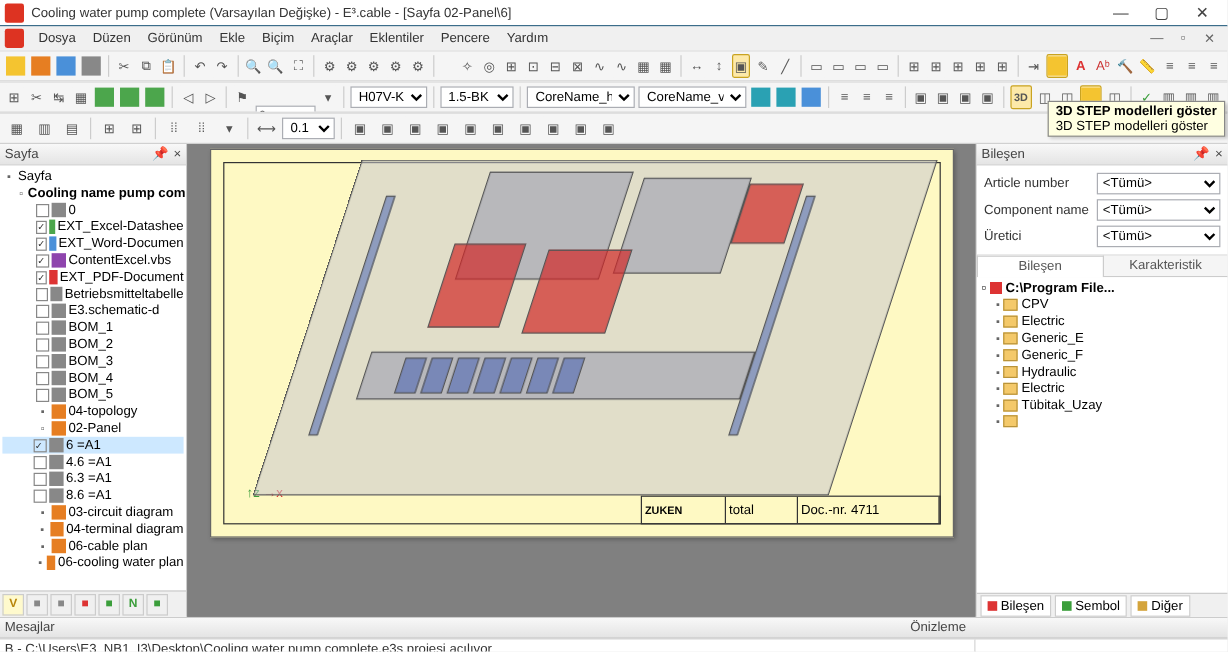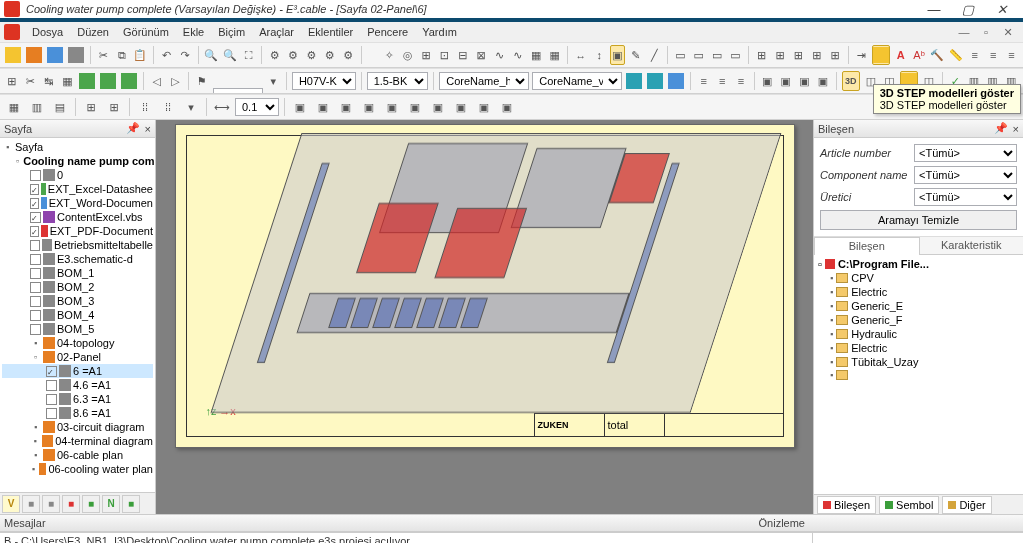--- a/index.html
+++ b/index.html
@@ -1,18 +1,18 @@
 <!DOCTYPE html>
 <html><head>
 <meta charset="utf-8">
 <style>
 * { box-sizing: border-box; margin: 0; padding: 0; font-family: Tahoma, Arial, sans-serif; font-size: 11px; }
 html, body { width: 1023px; height: 543px; overflow: hidden; background: #f0f0f0; }
 
-.titlebar { height: 22px; background: #fff; display: flex; align-items: center; padding: 0 4px; border-bottom: 4px solid #0c4a6e; font-style: italic; }
+.titlebar { height: 22px; background: #fff; display: flex; align-items: center; padding: 0 4px; border-bottom: 1px solid #0c4a6e; }
 .titlebar .appicon { width: 16px; height: 16px; background: #d32; border-radius: 2px; margin-right: 6px; }
 .titlebar .title { flex: 1; color: #333; }
 .titlebar .winbtns { display: flex; gap: 0; }
 .titlebar .winbtn { width: 34px; height: 22px; display: flex; align-items: center; justify-content: center; font-size: 13px; color: #444; }
 
 .menubar { height: 20px; background: #f0f0f0; display: flex; align-items: center; padding: 0 4px; gap: 2px; }
 .menubar .appicon2 { width: 16px; height: 16px; background: #d32; border-radius: 2px; margin-right: 4px; }
 .menubar .menuitem { padding: 2px 6px; color: #333; }
 .menubar .mdi { margin-left: auto; display: flex; gap: 0; }
 .menubar .mdi span { width: 22px; text-align: center; color: #666; }
@@ -38,21 +38,21 @@
 .panelhdr { height: 18px; background: linear-gradient(#f8f8f8,#e4e4e4); border-bottom: 1px solid #ccc; display: flex; align-items: center; padding: 0 4px; font-size: 11px; color: #444; }
 .panelhdr .pin { margin-left: auto; color: #666; }
 .tree { flex: 1; background: #fff; overflow: auto; font-size: 11px; padding: 2px; }
 .tree .node { white-space: nowrap; padding: 1px 0; display: flex; align-items: center; gap: 2px; }
 .tree .exp { width: 11px; height: 11px; display: inline-flex; align-items: center; justify-content: center; font-size: 9px; color: #666; }
 .tree .chk { width: 11px; height: 11px; border: 1px solid #888; display: inline-block; }
 .tree .chk.on::after { content: "✓"; font-size: 8px; color: #333; position: relative; top: -2px; left: 0; }
 .tree .nic { width: 12px; height: 12px; display: inline-block; }
 .tree .ind1 { padding-left: 14px; }
 .tree .ind2 { padding-left: 28px; }
-.tree .ind3 { padding-left: 44px; }
+.tree .ind3 { padding-left: 26px; }
 .tree .sel { background: #cde8ff; }
 .lefttabs { height: 22px; background: #f0f0f0; border-top: 1px solid #ccc; display: flex; align-items: center; gap: 2px; padding: 0 2px; }
 .lefttabs .lt { width: 18px; height: 18px; border: 1px solid #ccc; display: flex; align-items: center; justify-content: center; font-size: 10px; font-weight: bold; }
 
 .center { flex: 1; background: #808080; display: flex; flex-direction: column; }
 .canvaswrap { flex: 1; background: #808080; padding: 2px; position: relative; }
 .drawingpage { background: #fef9c3; width: 620px; height: 324px; margin: 2px auto; box-shadow: 2px 2px 4px rgba(0,0,0,.3); position: relative; border: 1px solid #666; }
 .drawingpage .frame { position: absolute; inset: 10px; border: 1px solid #333; }
 .drawingpage .titleblk { position: absolute; right: 10px; bottom: 10px; width: 250px; height: 24px; border: 1px solid #333; font-size: 7px; display: flex; }
 .drawingpage .titleblk > div { border-right: 1px solid #333; padding: 1px 3px; display: flex; align-items: center; }
@@ -60,21 +60,21 @@
 .panel3d { position: absolute; left: 80px; top: 8px; width: 480px; height: 280px; transform: skewX(-18deg) rotateX(2deg); }
 .panel3d .box { position: absolute; border: 1px solid #555; background: rgba(200,200,205,.55); }
 .panel3d .redbox { background: rgba(210,40,40,.7); }
 .panel3d .bluebox { background: rgba(60,90,180,.5); }
 .panel3d .graybox { background: rgba(180,180,185,.9); }
 
 .rightpanel { width: 210px; background: #f5f5f5; border-left: 1px solid #ccc; display: flex; flex-direction: column; }
 .tooltip-box { position: absolute; right: 2px; top: 84px; background: #ffffe1; border: 1px solid #888; padding: 2px 6px; font-size: 11px; box-shadow: 2px 2px 3px rgba(0,0,0,.2); z-index: 50; }
 .tooltip-box .tt-title { font-weight: bold; }
 .filterrow { display: flex; align-items: center; padding: 2px 6px; gap: 4px; }
-.filterrow label { width: 90px; color: #333; font-style: italic; }
+.filterrow label { width: 90px; color: #333; }
 .filterrow select { flex: 1; height: 18px; border: 1px solid #abadb3; background: #fff; font-size: 11px; }
 .filterbtn { margin: 2px 6px; height: 20px; border: 1px solid #abadb3; background: #f0f0f0; }
 .tabs2 { display: flex; height: 18px; }
 .tabs2 .t2 { flex: 1; text-align: center; padding: 2px; border-bottom: 1px solid #ccc; color: #555; }
 .tabs2 .t2.active { background: #fff; border: 1px solid #ccc; border-bottom: none; }
 .libtree { flex: 1; background: #fff; overflow: auto; padding: 2px; }
 .libtree .ln { padding: 1px 0 1px 14px; white-space: nowrap; display: flex; align-items: center; gap: 3px; }
 .libtree .fic { width: 12px; height: 10px; background: #f4c96a; border: 1px solid #b8933a; }
 .bottomtabs { height: 20px; background: #f0f0f0; border-top: 1px solid #ccc; display: flex; gap: 3px; padding: 0 3px; align-items: center; }
 .bottomtabs .bt { padding: 2px 5px; border: 1px solid #ccc; background: #fff; display: flex; align-items: center; gap: 3px; font-size: 11px; }
@@ -447,20 +447,21 @@
           <div class="box bluebox" style="left:156px;top:165px;width:18px;height:30px;"></div>
           <div class="box bluebox" style="left:178px;top:165px;width:18px;height:30px;"></div>
           <div class="box bluebox" style="left:200px;top:165px;width:18px;height:30px;"></div>
           <div class="box bluebox" style="left:222px;top:165px;width:18px;height:30px;"></div>
           <div class="box bluebox" style="left:380px;top:30px;width:8px;height:200px;"></div>
           <div class="box bluebox" style="left:30px;top:30px;width:8px;height:200px;"></div>
         </div>
         <div class="titleblk">
           <div style="width:70px;font-weight:bold;font-size:9px">ZUKEN</div>
           <div style="width:60px">total</div>
+          <div style="flex:1">Doc.-nr. 4711</div>
         </div>
       </div>
     </div>
   </div>
 
   <div class="rightpanel">
     <div class="panelhdr">
       <span>Bileşen</span>
       <span class="pin">📌</span>
       <span style="margin-left:4px">×</span>
@@ -471,21 +472,20 @@
           <select><option>&lt;Tümü&gt;</option></select>
         </div>
       <div class="filterrow">
           <label>Component name</label>
           <select><option>&lt;Tümü&gt;</option></select>
         </div>
       <div class="filterrow">
           <label>Üretici</label>
           <select><option>&lt;Tümü&gt;</option></select>
         </div>
-      <button class="filterbtn" style="width:calc(100% - 12px)">Aramayı Temizle</button>
     </div>
     <div class="tabs2">
       <div class="t2 active">Bileşen</div>
       <div class="t2">Karakteristik</div>
     </div>
     <div class="libtree">
       <div class="ln" style="padding-left:2px">
           <span>▫</span>
           <span class="nic" style="background:#d33;width:10px;height:10px"></span>
           <b>C:\Program File...</b>

